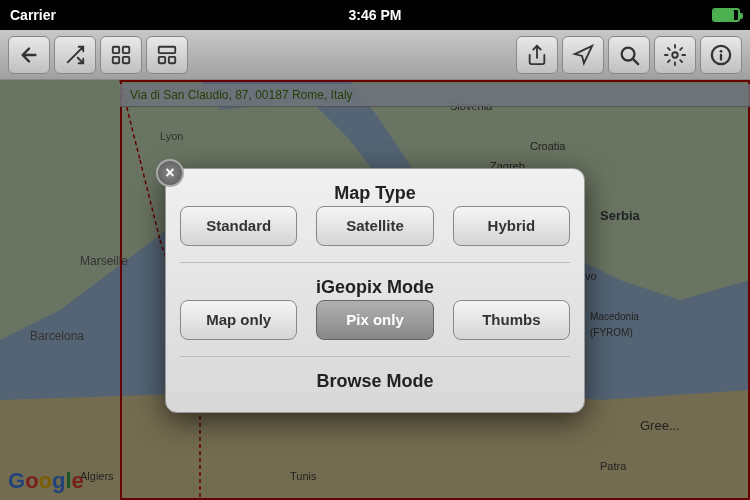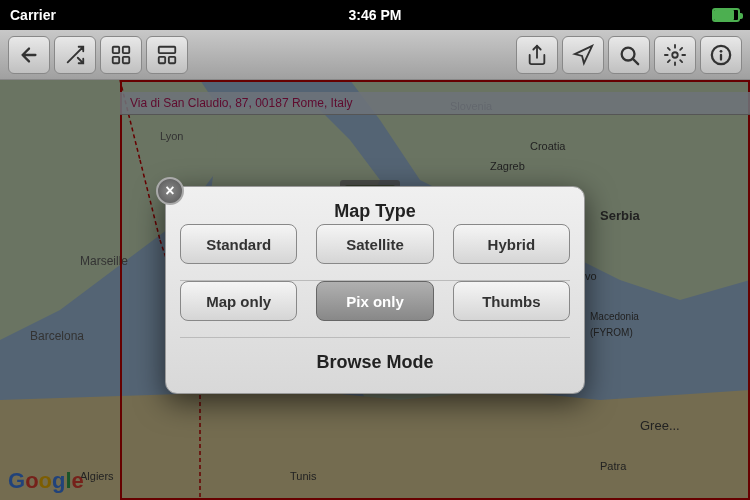--- a/index.html
+++ b/index.html
@@ -99,25 +99,25 @@
     .google-logo span.g { color: #4285f4; }
     .google-logo span.o1 { color: #ea4335; }
     .google-logo span.o2 { color: #fbbc05; }
     .google-logo span.g2 { color: #4285f4; }
     .google-logo span.l { color: #34a853; }
     .google-logo span.e { color: #ea4335; }
 
     
     .address-bar {
       position: absolute;
-      top: 12px; left: 120px; right: 0;
+      top: 4px; left: 120px; right: 0;
       background: rgba(220,230,245,0.85);
       padding: 4px 10px;
       font-size: 12px;
-      color: #be185d;
+      color: #4d7c0f;
       z-index: 5;
       border-bottom: 1px solid #aaa;
     }
 
     
     #modal-overlay {
       position: absolute;
       top: 80px; left: 0; right: 0; bottom: 0;
       background: rgba(0,0,0,0.5);
       z-index: 10;
@@ -354,20 +354,21 @@
       <div class="btn-row">
         <div class="seg-btn normal">Standard</div>
         <div class="seg-btn normal">Satellite</div>
         <div class="seg-btn normal">Hybrid</div>
       </div>
     </div>
 
     <div class="divider"></div>
 
     <div>
+      <div class="modal-section-title">iGeopix Mode</div>
       <div class="btn-row">
         <div class="seg-btn normal">Map only</div>
         <div class="seg-btn active">Pix only</div>
         <div class="seg-btn normal">Thumbs</div>
       </div>
     </div>
 
     <div class="divider"></div>
 
     <div>

